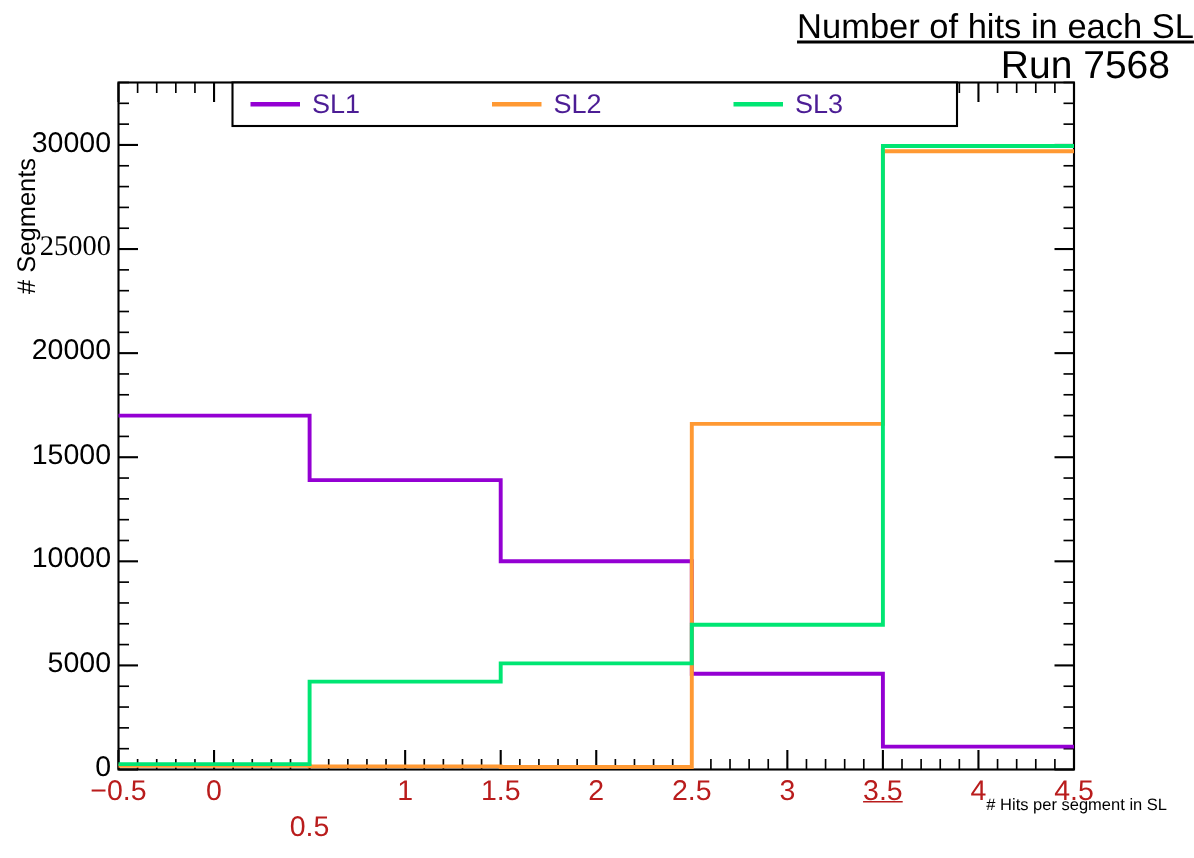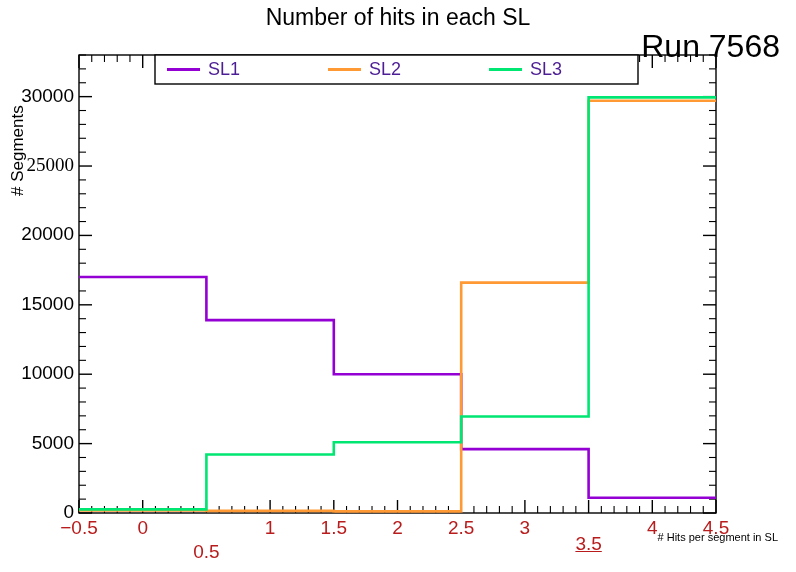--- a/index.html
+++ b/index.html
@@ -6,26 +6,26 @@
   body{
     width:796px;height:572px;
     background:#ffffff;
     font-family:"Liberation Sans", sans-serif;
     overflow:hidden;
     position:relative;
   }
   #root-canvas{position:absolute;left:0;top:0;width:796px;height:572px;}
   .lbl{position:absolute;white-space:nowrap;color:#000;}
   #chart-title{
-    left:0;right:0;top:4px;text-align:center;
-    font-size:23px;letter-spacing:0px;
+    left:0;right:0;top:4px;text-align:right;
+    font-size:23px;letter-spacing:0px;text-decoration:underline;
   }
   #run-label{
     right:16px;top:28px;text-align:left;
-    font-size:32px;
+    font-size:26px;
   }
   #y-axis-title{
     left:8px;top:56px;
     font-size:17px;
     transform-origin:left top;
     transform:rotate(-90deg) translate(-140px,0px);
   }
   #x-axis-title{
     right:18px;top:531px;
     font-size:11px;
@@ -251,21 +251,21 @@
   </div>
 <div id="xtick-labels">
     <div class="xtick" style="left: 79px; top: 517px;">−0.5</div>
     <div class="xtick" style="left: 142.7px; top: 517px;">0</div>
     <div class="xtick" style="left: 206.4px; top: 517px; margin-top: 24px;">0.5</div>
     <div class="xtick" style="left: 270.1px; top: 517px;">1</div>
     <div class="xtick" style="left: 333.8px; top: 517px;">1.5</div>
     <div class="xtick" style="left: 397.5px; top: 517px;">2</div>
     <div class="xtick" style="left: 461.2px; top: 517px;">2.5</div>
     <div class="xtick" style="left: 524.9px; top: 517px;">3</div>
-    <div class="xtick" style="left: 588.6px; top: 533px; text-decoration: underline;">3.5</div>
+    <div class="xtick" style="left: 588.6px; top: 517px; text-decoration: underline;">3.5</div>
     <div class="xtick" style="left: 652.3px; top: 517px;">4</div>
     <div class="xtick" style="left: 716px; top: 517px;">4.5</div>
   </div>
 <div id="legend-labels">
     <div class="legend-text" style="left: 208px; top: 58.5px;">SL1</div>
     <div class="legend-text" style="left: 369px; top: 58.5px;">SL2</div>
     <div class="legend-text" style="left: 530px; top: 58.5px;">SL3</div>
   </div>
 
 </body></html>

